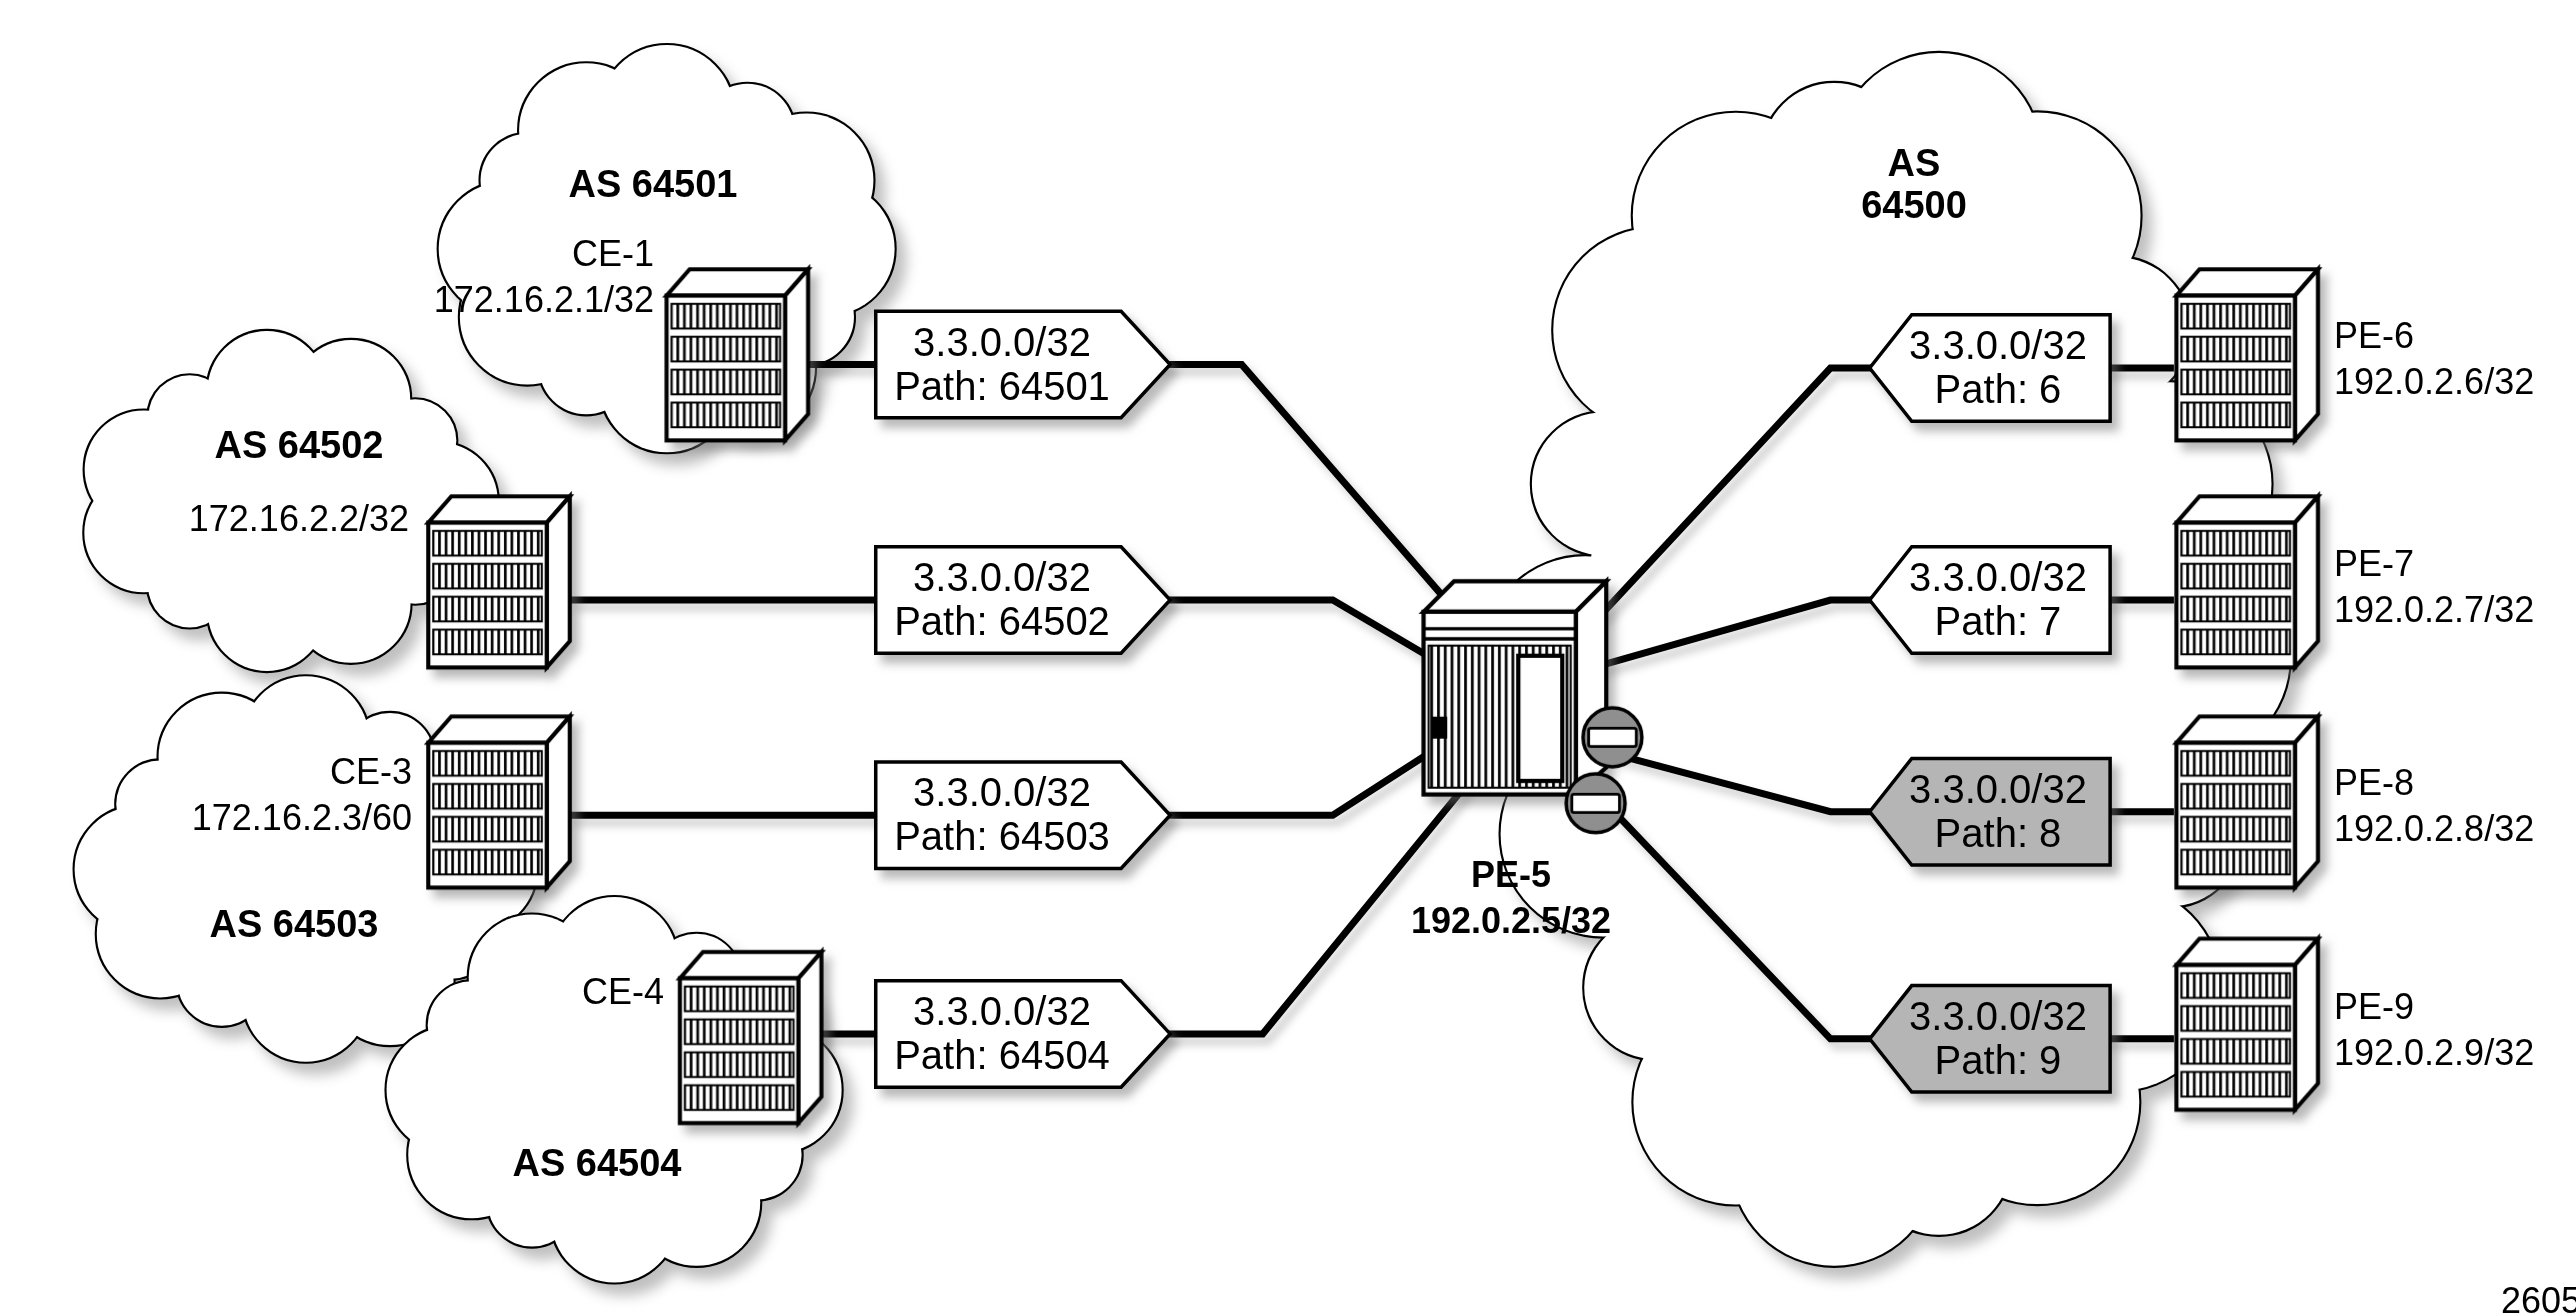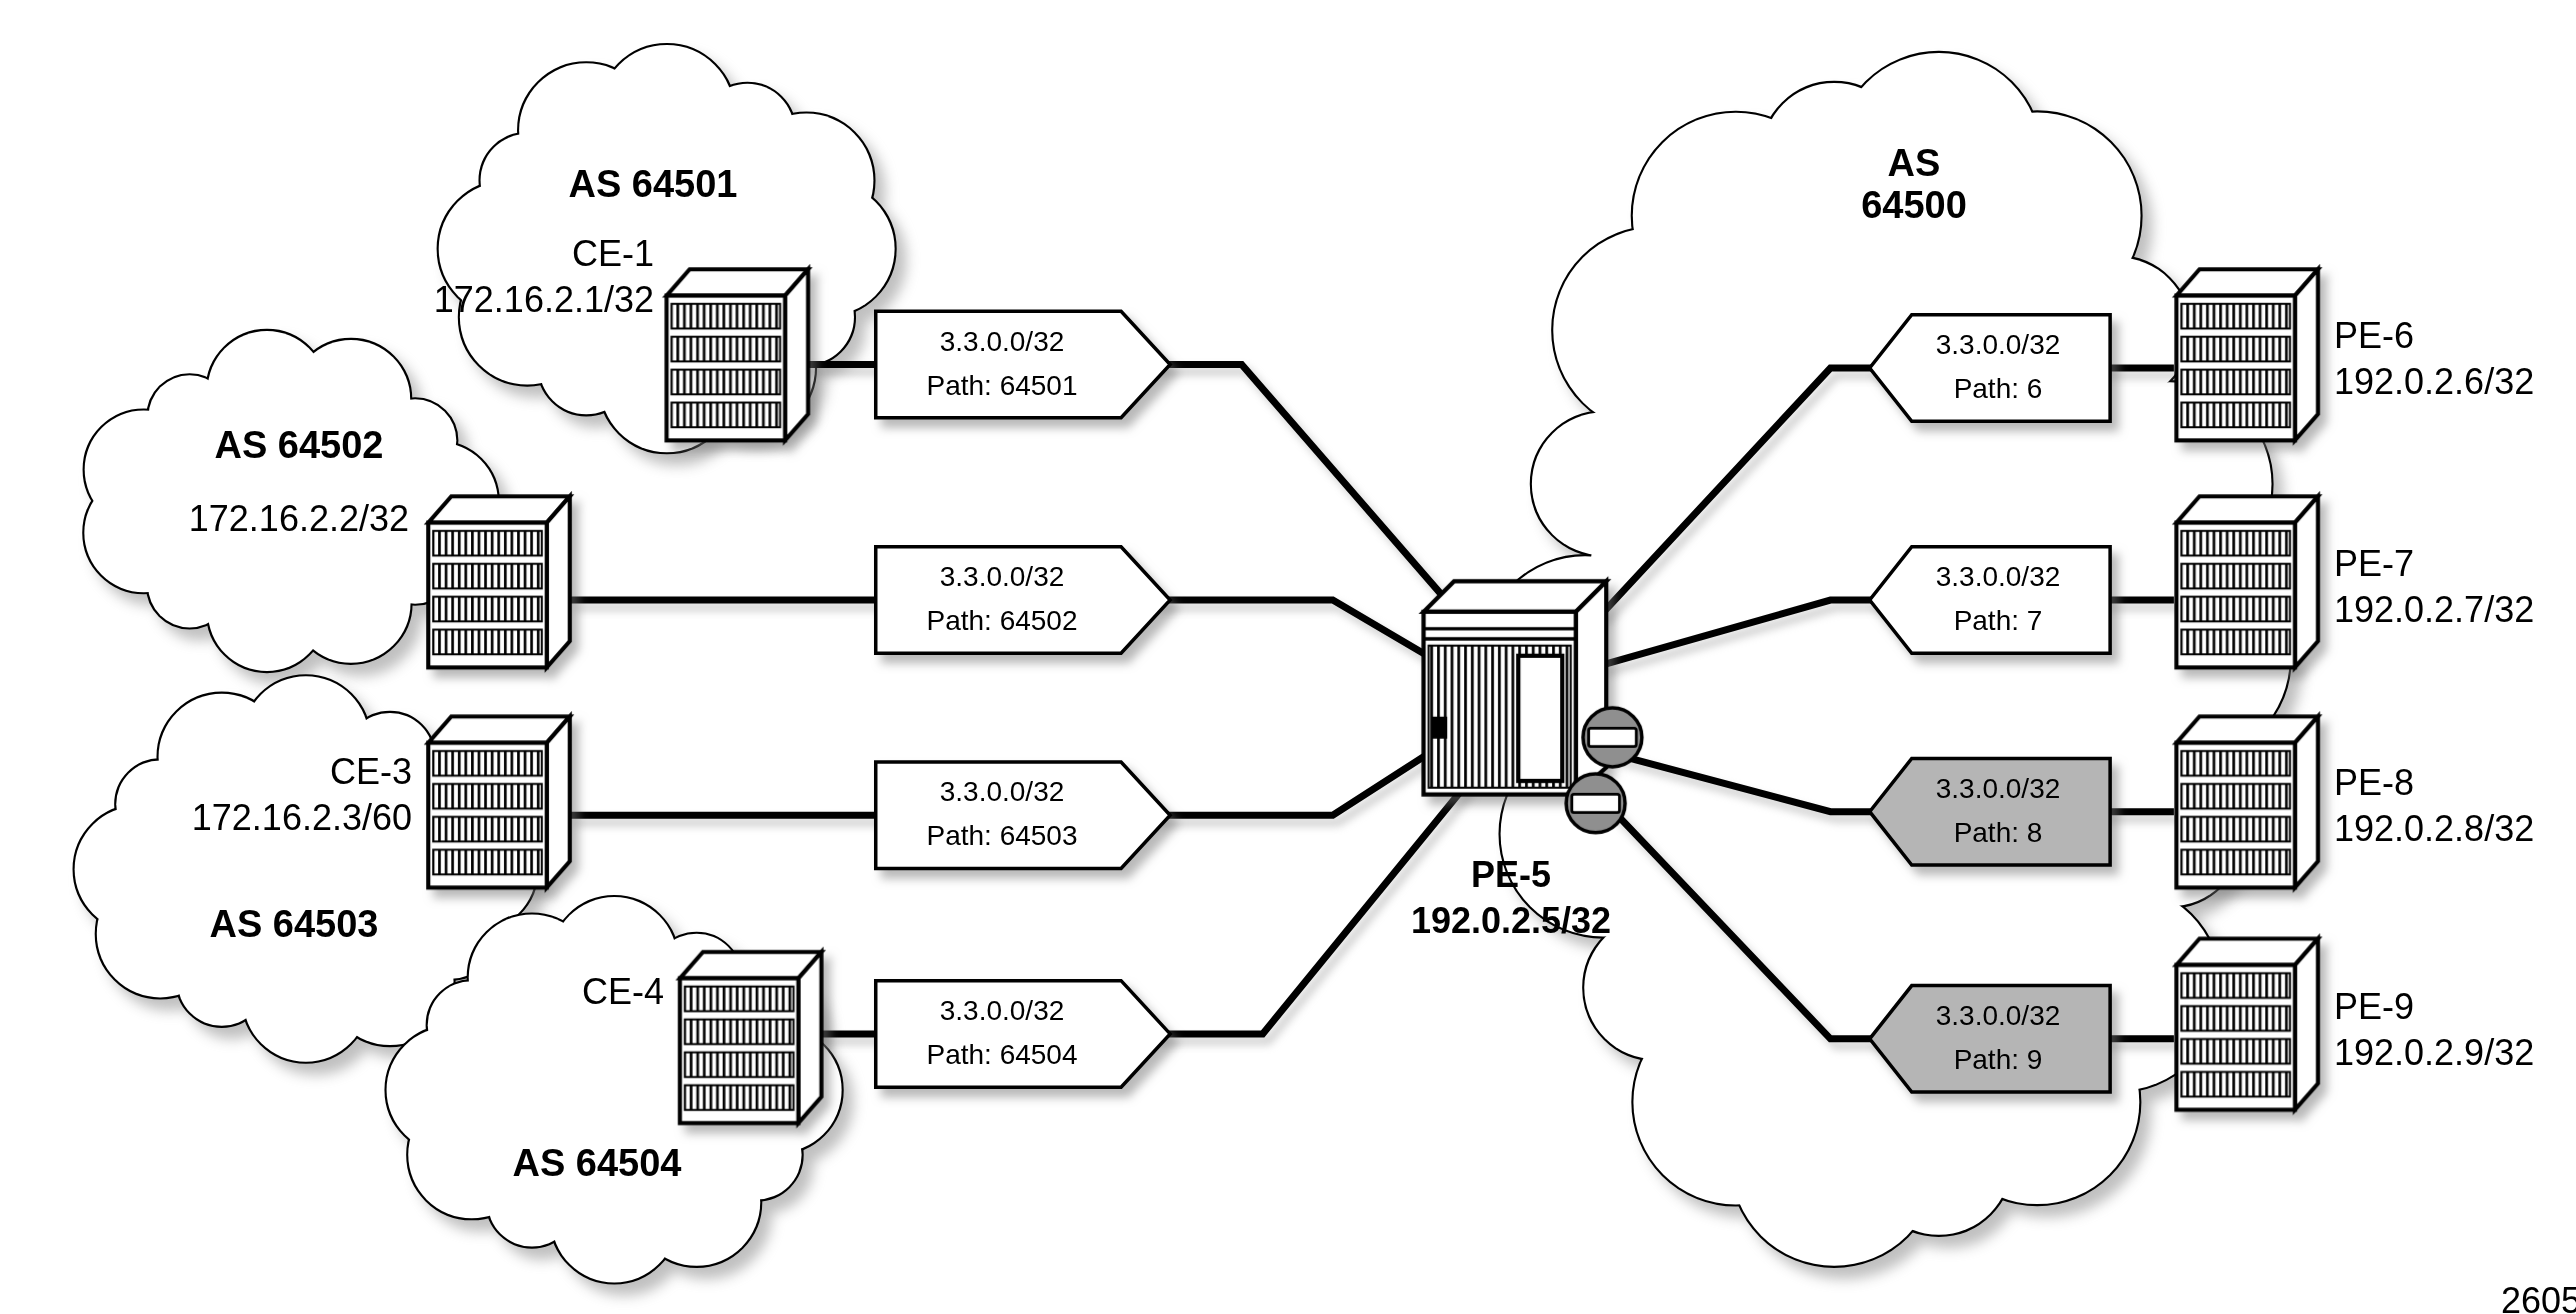--- a/index.html
+++ b/index.html
@@ -20,21 +20,21 @@
   .face{fill:#ffffff;stroke:#000000;stroke-width:2.5px;}
   .slot{fill:url(#vstripes);stroke:#000000;stroke-width:1.2px;}
   .seam{stroke:#000000;stroke-width:2px;}
   .shadow{filter:drop-shadow(10px 12px 7px rgba(115,115,115,.5));}
   .cloudshadow{filter:drop-shadow(14px 16px 9px rgba(115,115,115,.45));}
   .linkshadow{filter:drop-shadow(8px 10px 6px rgba(120,120,120,.4));}
   .lbl{position:absolute;font-size:36px;line-height:46px;white-space:nowrap;}
   .ta-r{text-align:right;}
   .ta-c{text-align:center;font-weight:bold;}
   .bold{font-weight:bold;font-size:38px;}
-  .banner-text{line-height:44px;text-align:center;font-size:28px;}
+  .banner-text{line-height:44px;text-align:center;font-size:40px;}
   .as-two-line{line-height:42px;}
   .fig-num{position:absolute;font-size:36px;text-align:right;}
 </style>
 </head>
 <body>
 
 <div id="canvas">
 
   <svg id="art" width="2576" height="1315" viewBox="0 0 3675 1876">
     <defs>

